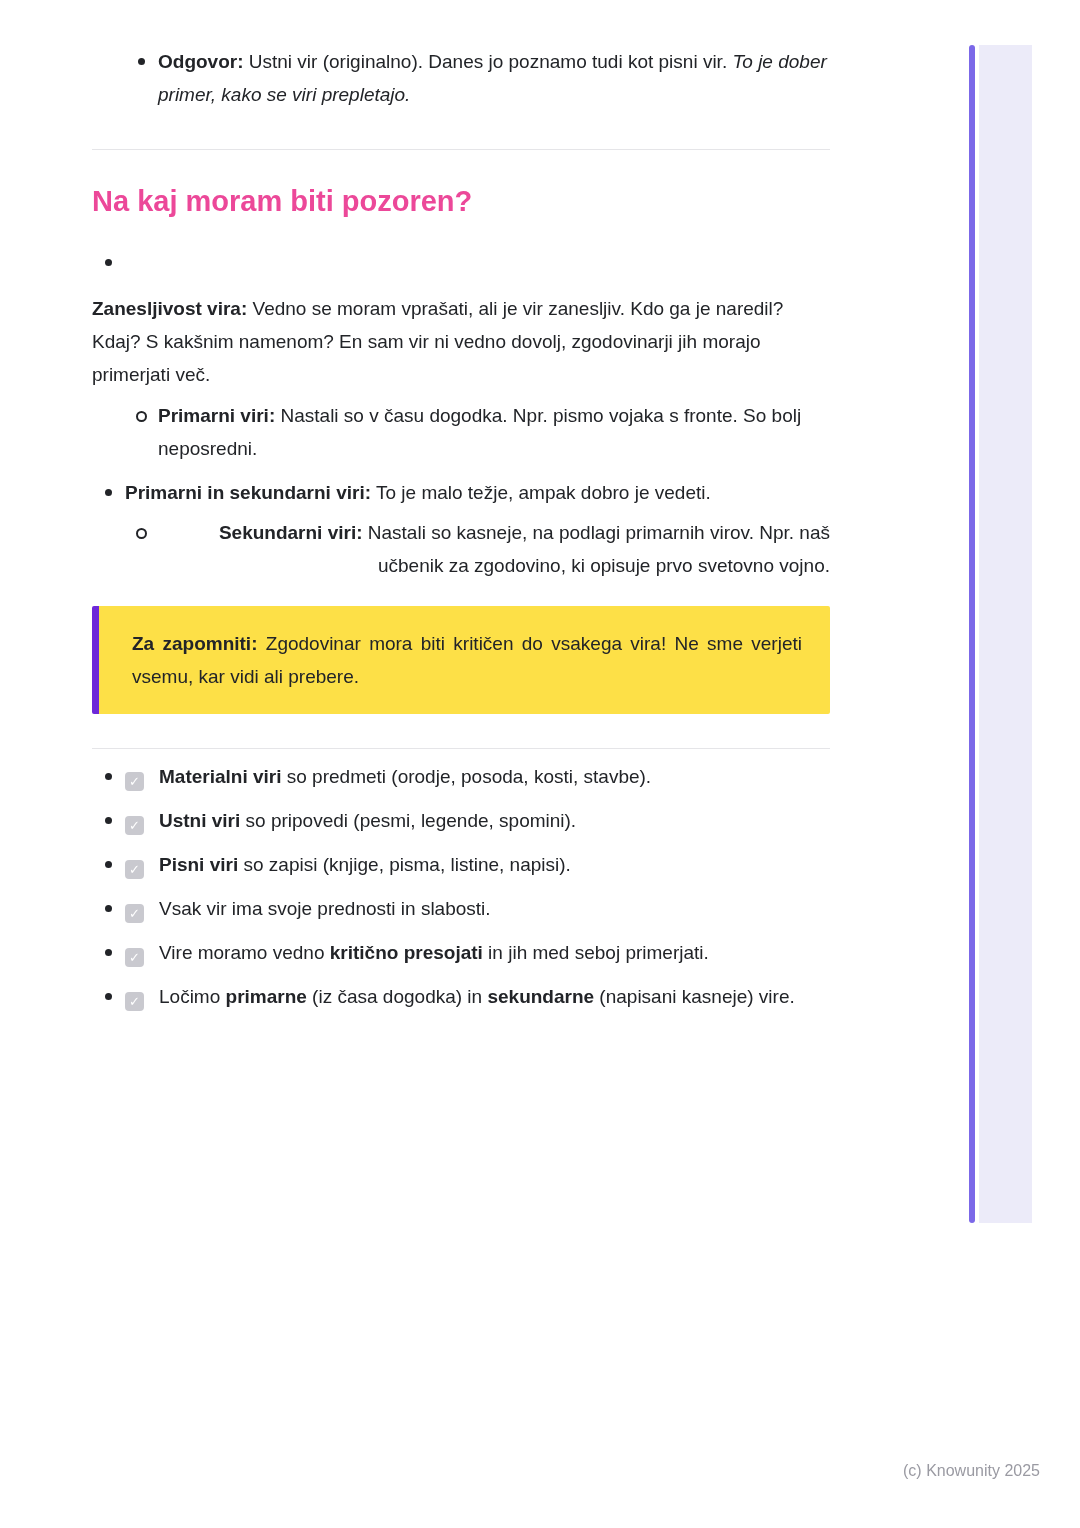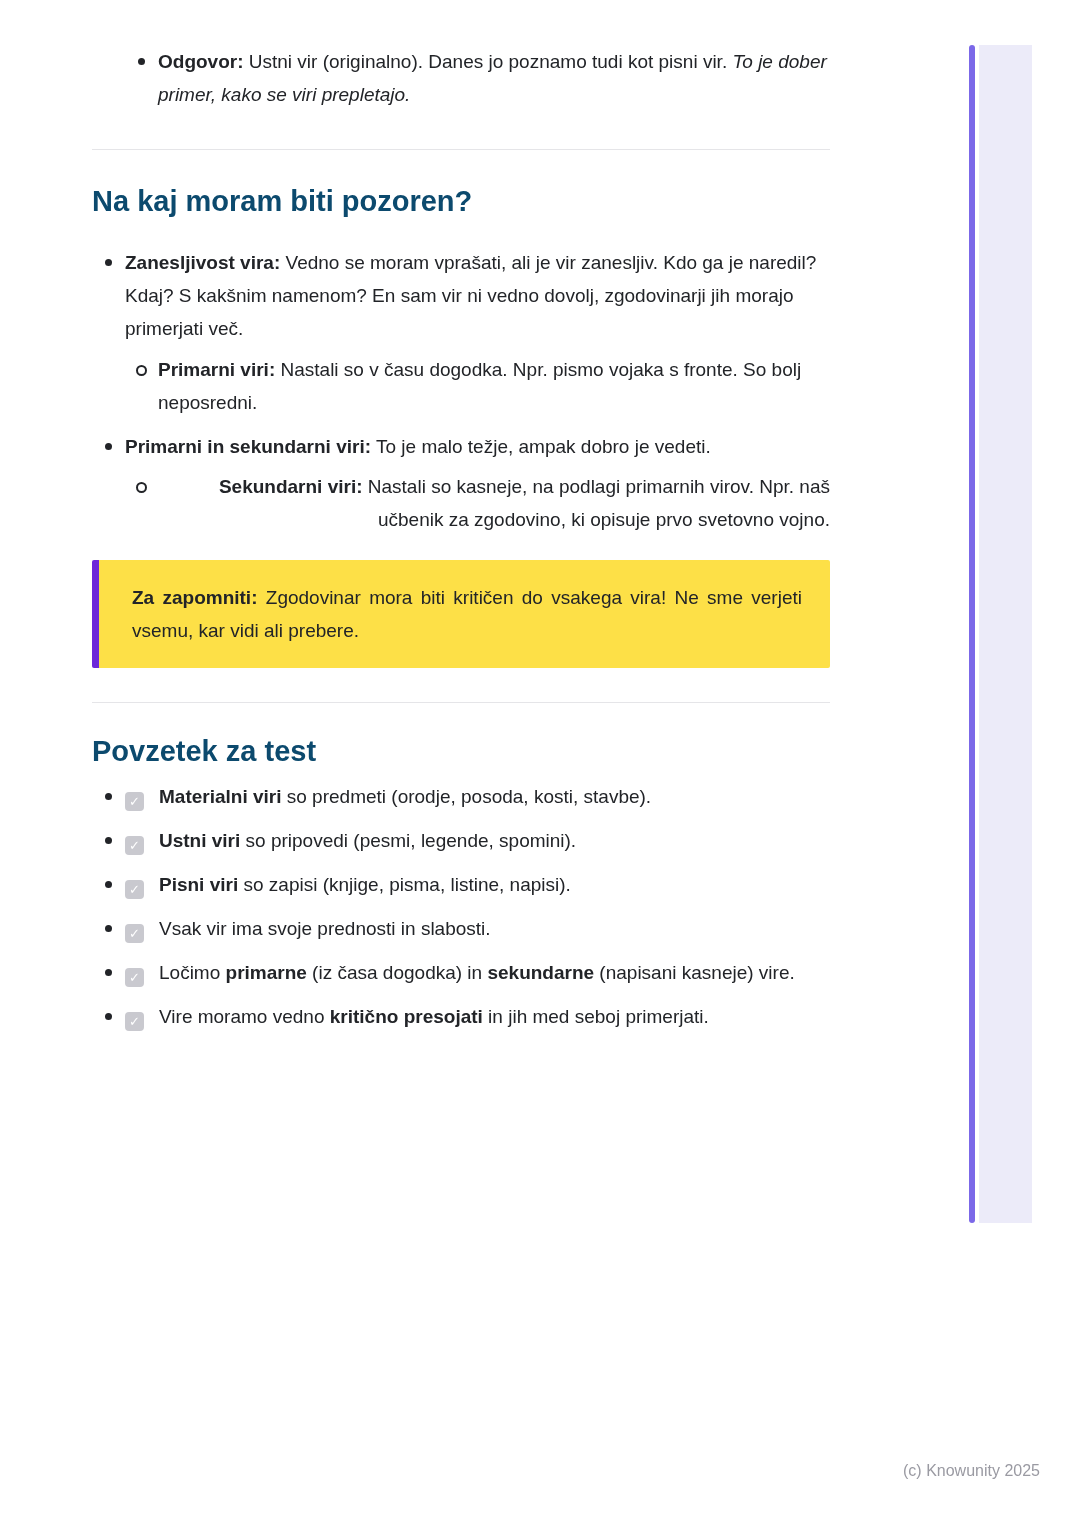--- a/index.html
+++ b/index.html
@@ -16,37 +16,37 @@
     background:#ecebf9;
   }
   .content {
     position:absolute; left:92px; top:0; width:738px;
     font-size:19px; line-height:33px;
   }
   .divider { border:none; border-top:1px solid #e5e5e8; width:100%; }
   .d1 { margin:38px 0 0 0; }
   .d2 { margin:34px 0 0 0; }
   .heading {
-    color:#0c4a6e; font-size:29px; line-height:36px; font-weight:700; margin:0;
+    color:#ec4899; font-size:29px; line-height:36px; font-weight:700; margin:0;
   }
   .s1 { margin-top:33px; }
   .s2 { margin-top:30px; }
   .row { display:flex; align-items:flex-start; }
   .row .marker { flex:0 0 33px; width:33px; padding-top:13px; }
   .dot {
     display:block; width:7px; height:7px; border-radius:50%;
     background:#222428; margin-left:13px;
   }
   .circle {
     display:block; width:7px; height:7px; border-radius:50%;
     border:2px solid #222428; background:transparent; margin-left:11px; margin-top:-1px;
   }
   .indent { margin-left:33px; }
   .intro-row { margin-top:45px; }
-  .b1 { margin-top:27px; }
+  .b1 { margin-top:27px;flex-direction:column; }
   .b2 { margin-top:11px; }
   .sub1 { margin-top:8px; }
   .sub2 { margin-top:7px;text-align:right; }
   .rich { flex:1 1 auto; }
   .callout {
     margin-top:24px; background:#fde047; border-left:7px solid #6d28d9;
     border-radius:2px; padding:21px 28px 21px 33px;
   }
   .callout .rich { text-align:justify; }
   .check-item { margin-top:11px; }
@@ -110,21 +110,20 @@
         </span>
       <div class="rich"><span style="font-weight: 700;">Sekundarni viri:</span><span> Nastali so kasneje, na podlagi primarnih virov. Npr. naš učbenik za zgodovino, ki opisuje prvo svetovno vojno.</span></div>
     </div>
 
     <div class="callout">
       <div class="rich"><span style="font-weight: 700;">Za zapomniti:</span><span> Zgodovinar mora biti kritičen do vsakega vira! Ne sme verjeti vsemu, kar vidi ali prebere.</span></div>
     </div>
 
     <hr class="divider d2">
 
-    <h2 class="heading s2">Povzetek za test</h2>
 
 
 
     <div class="row check-item">
       <span class="marker">
           <span class="dot"></span>
         </span>
       <div class="rich"><span class="checkbox">✓</span><span class="rich-inline"><span style="font-weight: 700;">Materialni viri</span><span> so predmeti (orodje, posoda, kosti, stavbe).</span></span></div>
     </div>
 
@@ -146,27 +145,27 @@
       <span class="marker">
           <span class="dot"></span>
         </span>
       <div class="rich"><span class="checkbox">✓</span><span class="rich-inline"><span>Vsak vir ima svoje prednosti in slabosti.</span></span></div>
     </div>
 
     <div class="row check-item">
       <span class="marker">
           <span class="dot"></span>
         </span>
-      <div class="rich"><span class="checkbox">✓</span><span class="rich-inline"><span>Ločimo </span><span style="font-weight: 700;">primarne</span><span> (iz časa dogodka) in </span><span style="font-weight: 700;">sekundarne</span><span> (napisani kasneje) vire.</span></span></div>
+      <div class="rich"><span class="checkbox">✓</span><span class="rich-inline"><span>Vire moramo vedno </span><span style="font-weight: 700;">kritično presojati</span><span> in jih med seboj primerjati.</span></span></div>
     </div>
 
     <div class="row check-item">
       <span class="marker">
           <span class="dot"></span>
         </span>
-      <div class="rich"><span class="checkbox">✓</span><span class="rich-inline"><span>Vire moramo vedno </span><span style="font-weight: 700;">kritično presojati</span><span> in jih med seboj primerjati.</span></span></div>
+      <div class="rich"><span class="checkbox">✓</span><span class="rich-inline"><span>Ločimo </span><span style="font-weight: 700;">primarne</span><span> (iz časa dogodka) in </span><span style="font-weight: 700;">sekundarne</span><span> (napisani kasneje) vire.</span></span></div>
     </div>
 
   </div>
 
   <div class="footer">(c) Knowunity 2025</div>
 
 </div>
 
 </body></html>

